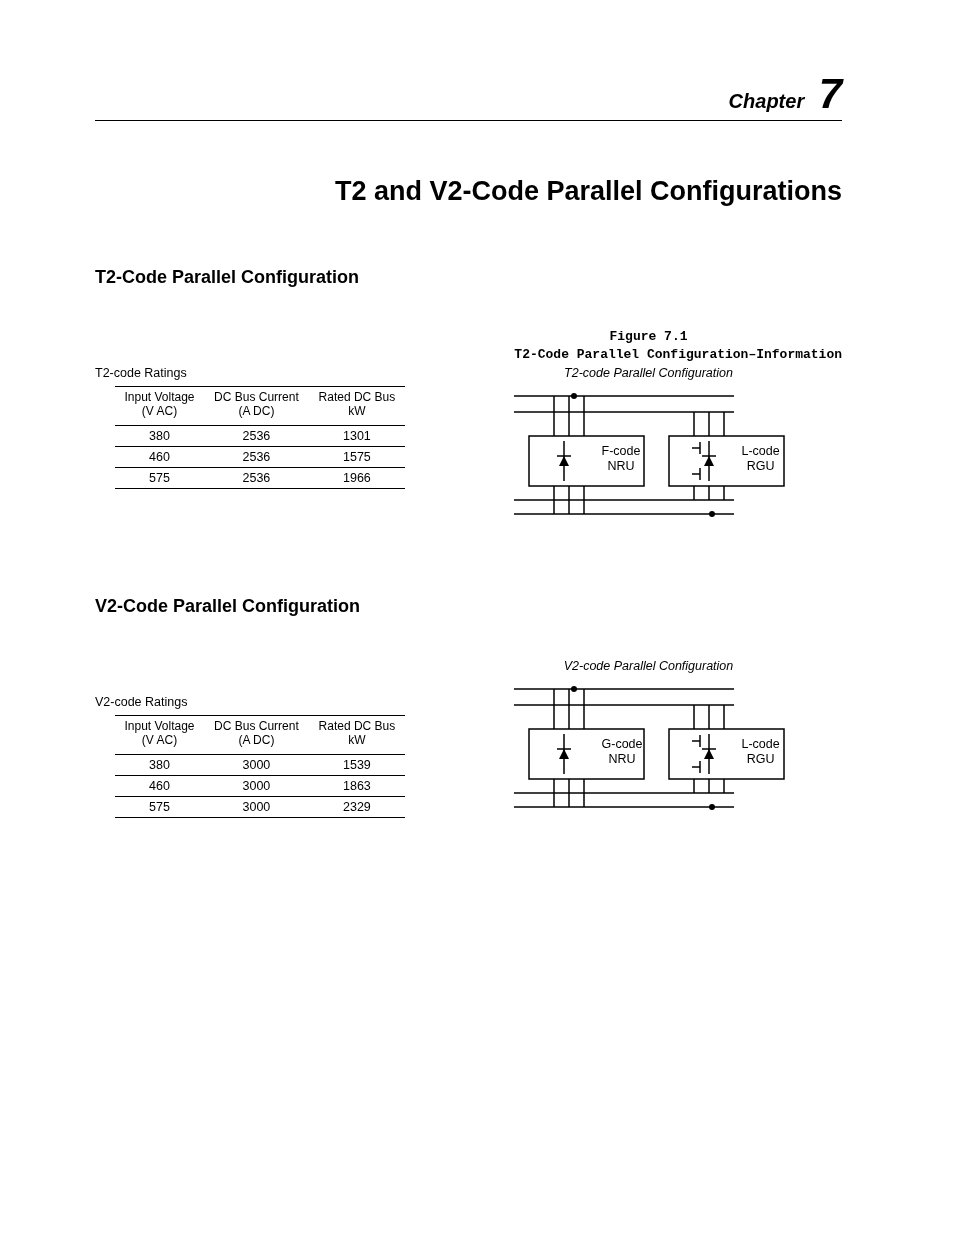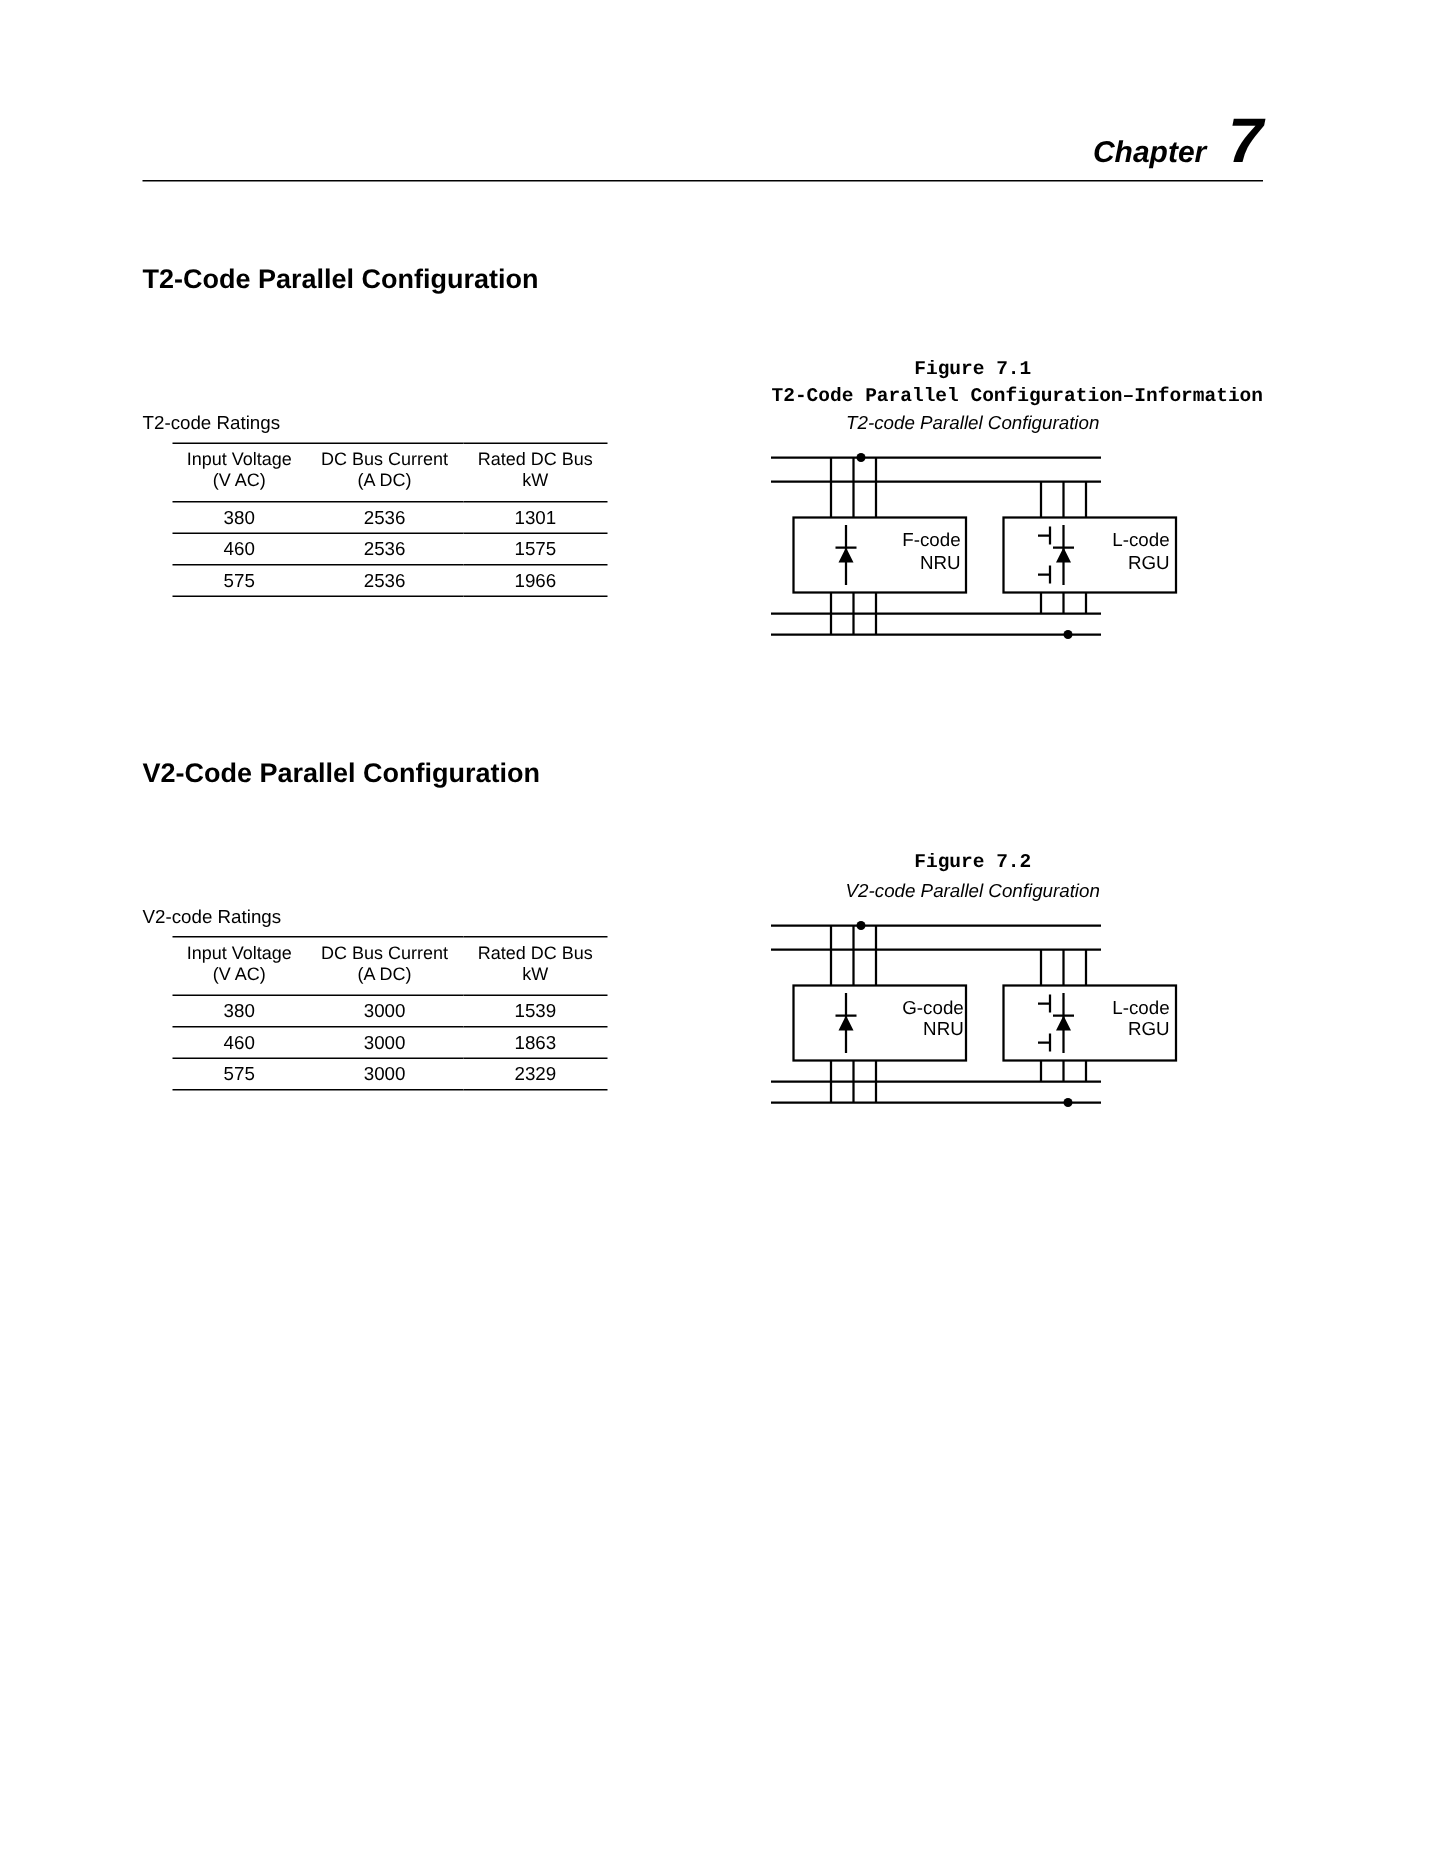--- a/index.html
+++ b/index.html
@@ -107,34 +107,35 @@
   .diagram-area {
     position: relative;
     width: 310px;
     height: 160px;
     margin: 0 auto;
   }
   svg { display: block; }
   .box-label {
     font-family: Arial, sans-serif;
     font-size: 12.5px;
-    text-align: right;
+    text-align: center;
     line-height: 1.15;
   }
 </style>
 </head>
 <body>
 
 <div class="page">
 
   <div class="chapter-header">
     <span class="chapter-label">Chapter</span>
     <span class="chapter-number">7</span>
   </div>
 
+  <div class="chapter-title">T2 and V2-Code Parallel Configurations</div>
 
   <div class="section-heading">T2-Code Parallel Configuration</div>
 
   <div class="config-block">
     <div class="left-col">
       <div class="ratings-caption">T2-code Ratings</div>
       <table class="ratings">
         <thead>
           <tr>
             <th><span>Input Voltage</span><br><span>(V AC)</span></th>
@@ -252,21 +253,20 @@
               <td>575</td>
               <td>3000</td>
               <td>2329</td>
             </tr>
         </tbody>
       </table>
     </div>
 
     <div class="right-col">
       <div class="figure-labels">
-        <span class="fig-num">Figure 7.2</span>
       </div>
       <div class="diagram-caption">V2-code Parallel Configuration</div>
       <div class="diagram-area">
         <svg width="310" height="160" viewBox="0 0 310 160">
           <line x1="20" y1="10" x2="240" y2="10" stroke="#000" stroke-width="1.5"></line>
           <circle cx="80" cy="10" r="3" fill="#000"></circle>
           <line x1="60" y1="10" x2="60" y2="50" stroke="#000" stroke-width="1.5"></line>
           <line x1="75" y1="10" x2="75" y2="50" stroke="#000" stroke-width="1.5"></line>
           <line x1="90" y1="10" x2="90" y2="50" stroke="#000" stroke-width="1.5"></line>
           <line x1="200" y1="26" x2="200" y2="50" stroke="#000" stroke-width="1.5"></line>

